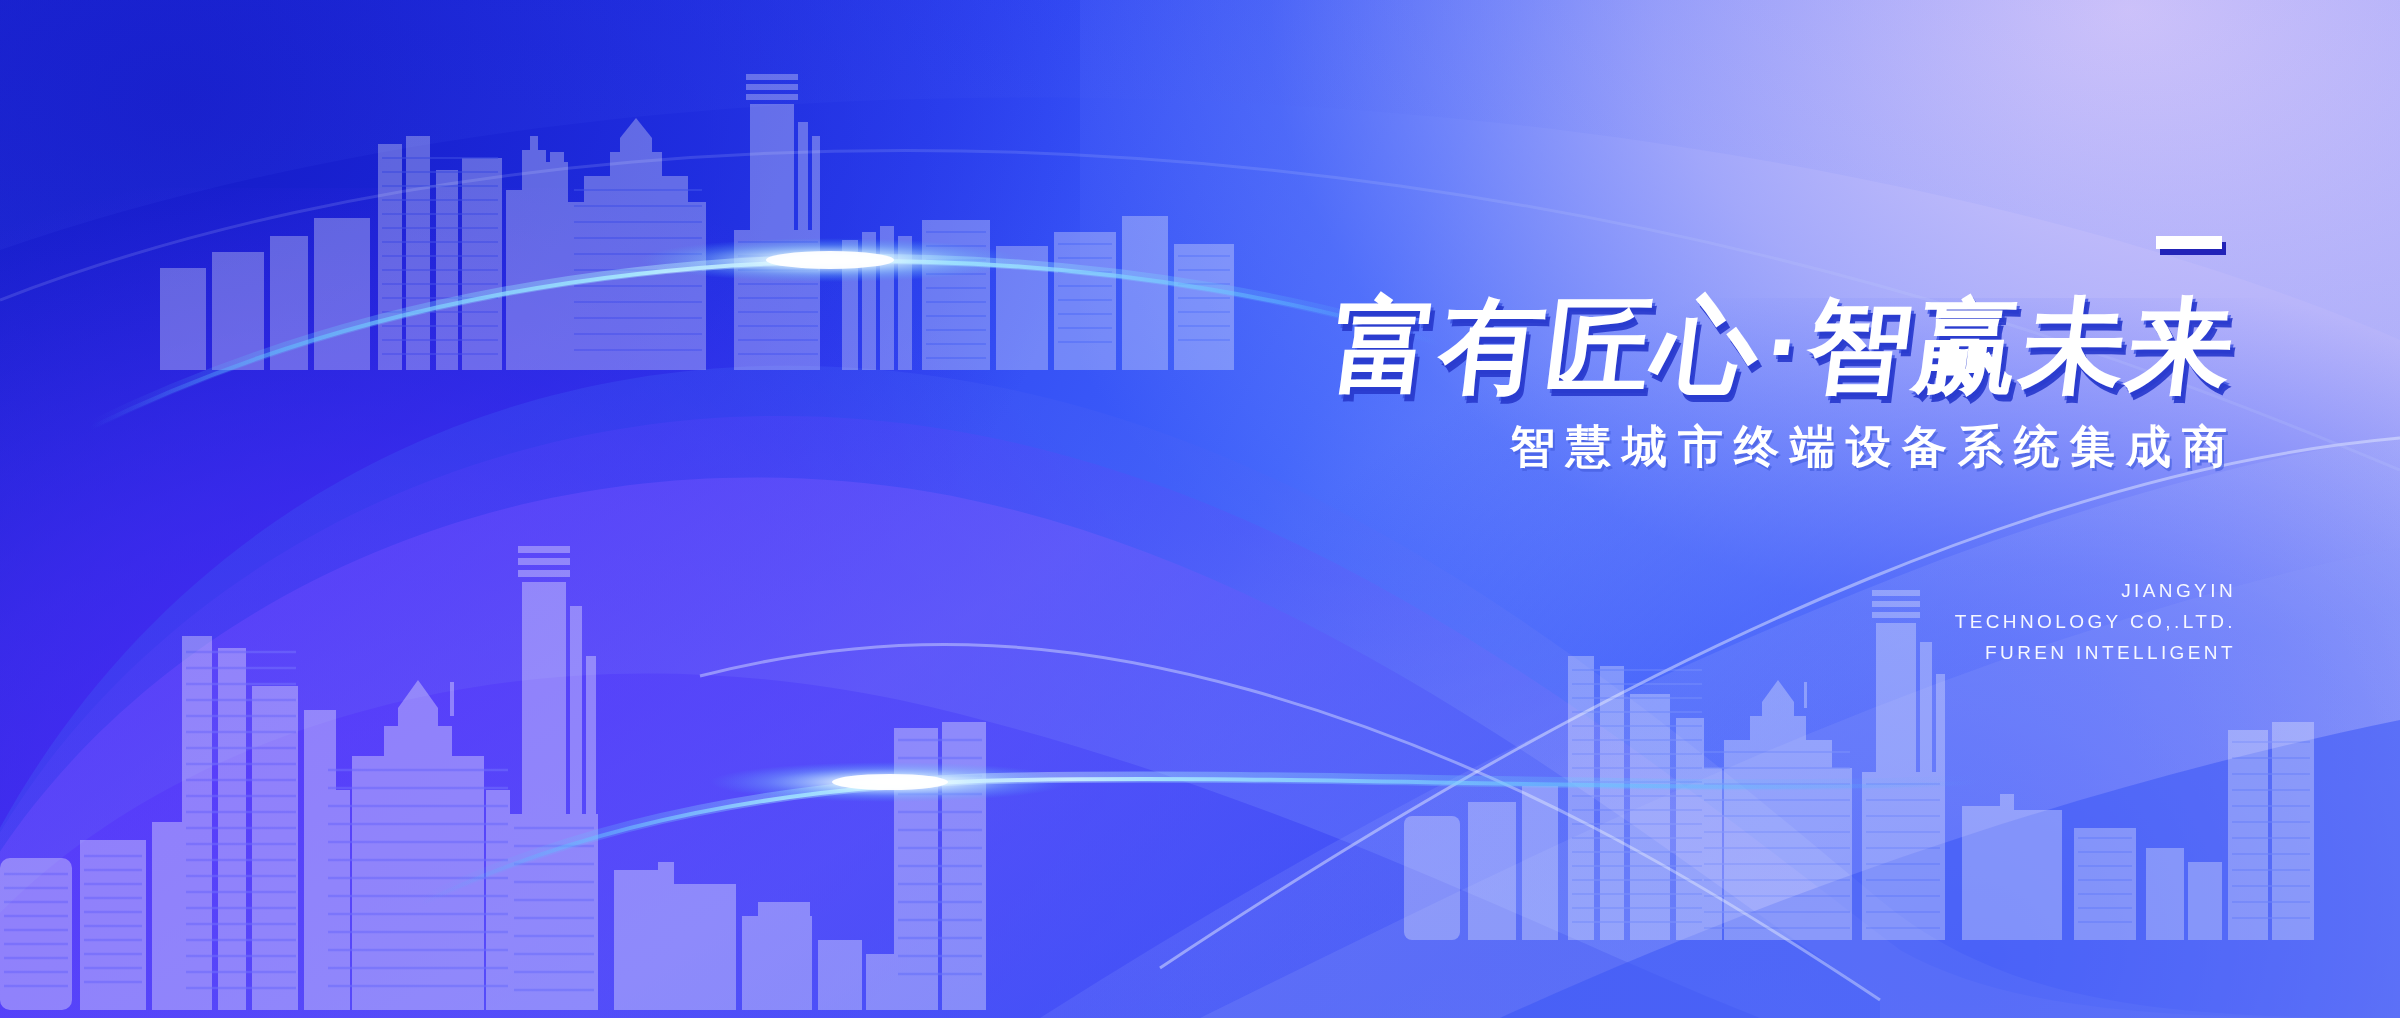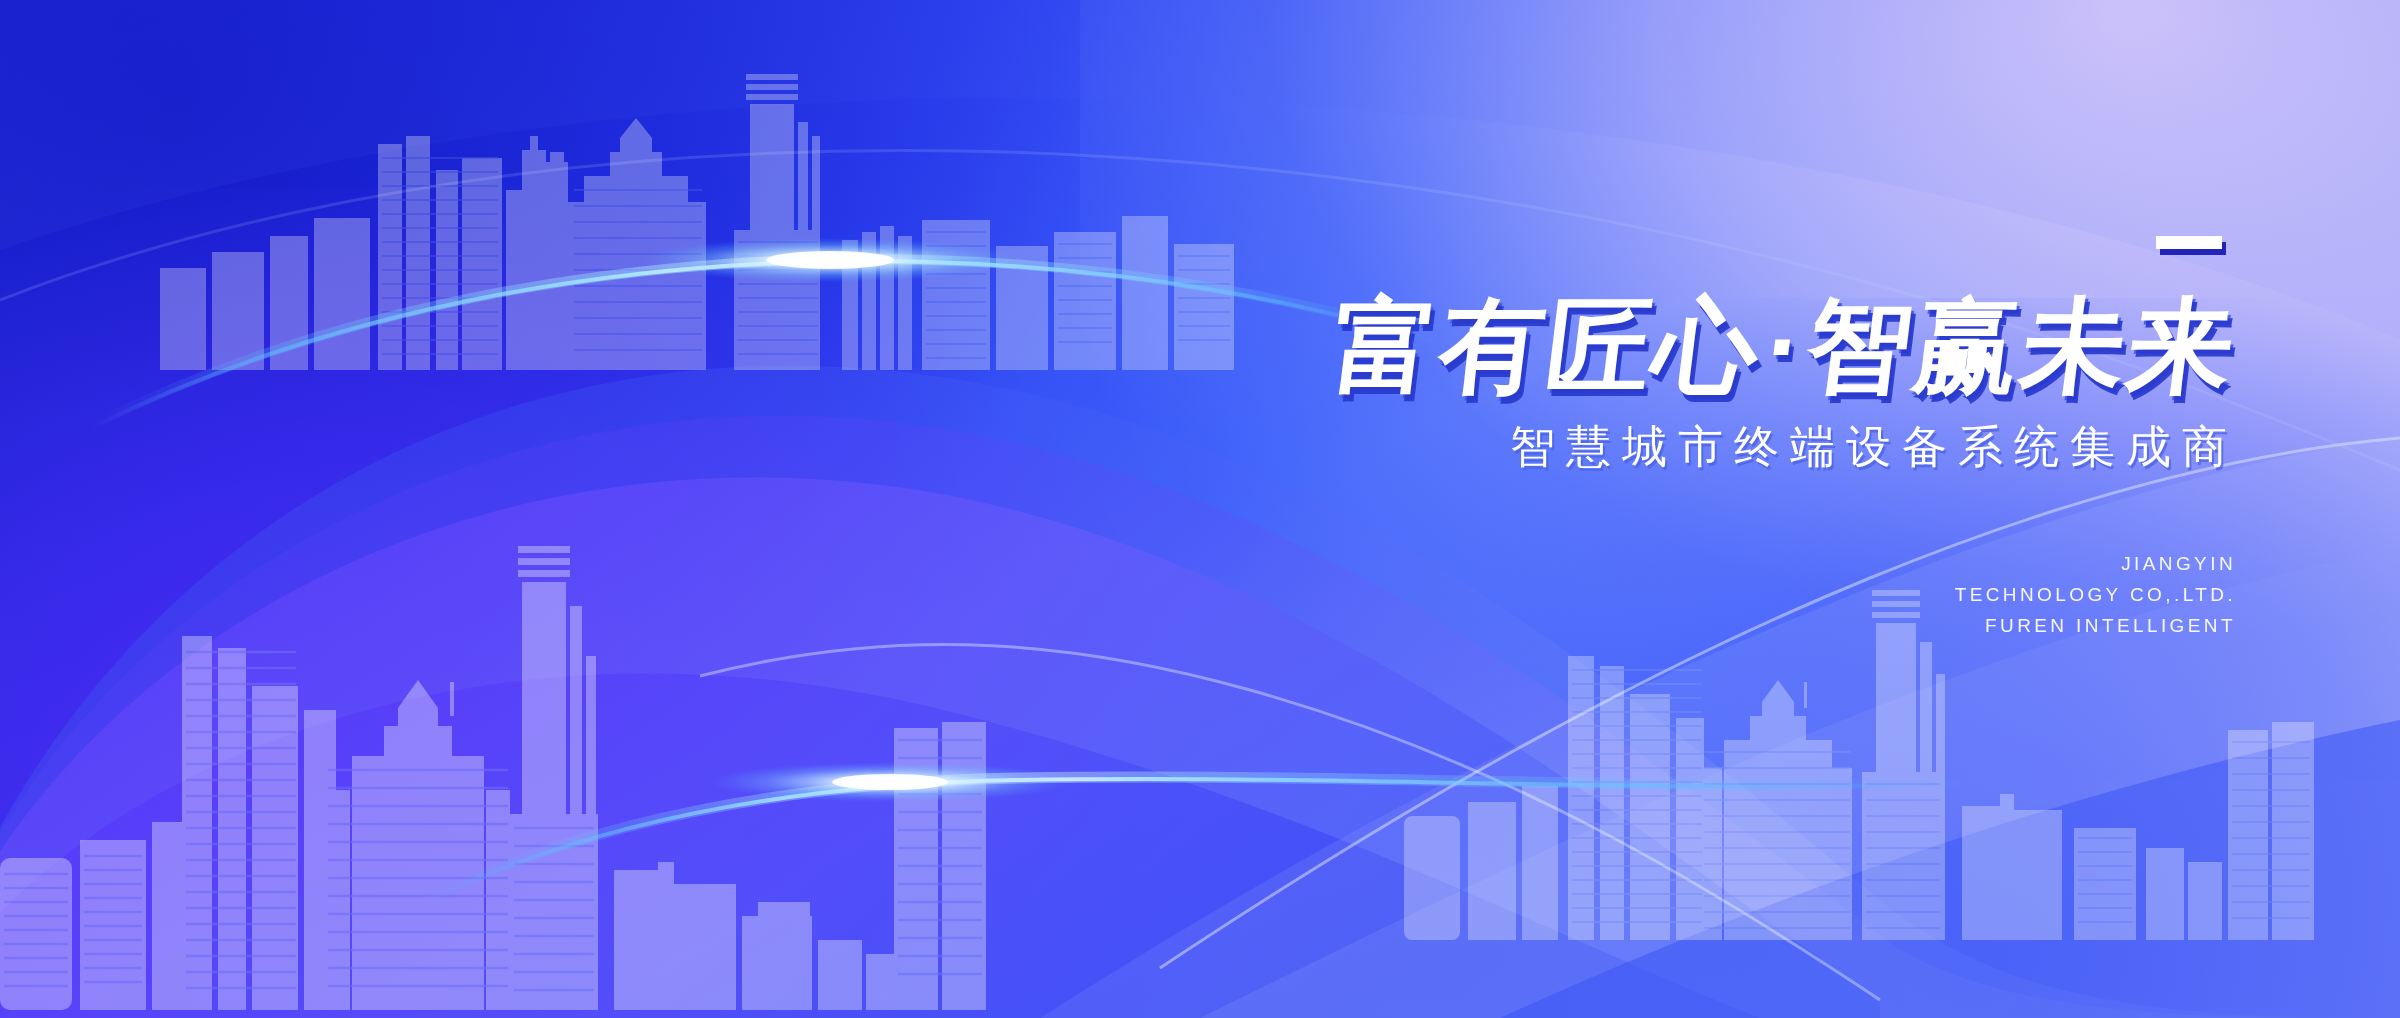--- a/index.html
+++ b/index.html
@@ -131,32 +131,32 @@
     margin: 0 0 4px 0;
     padding-right: 4px;
   }
   .headline .dot {
     letter-spacing: 0;
     padding: 0 6px;
   }
 
   .subline {
     font-family: "Liberation Sans", "DejaVu Sans", sans-serif;
-    font-weight: 400;
+    font-weight: 700;
     font-size: 45px;
     letter-spacing: 11px;
     color: #ffffff;
     white-space: nowrap;
     margin: 18px 0 0 0;
     padding-right: 2px;
     text-shadow: 2px 3px 0 rgba(70,95,225,0.7);
   }
 
   .company {
-    margin-top: 72px;
+    margin-top: 99px;
     font-family: "Liberation Sans", "DejaVu Sans", sans-serif;
     font-size: 19px;
     line-height: 1.62;
     letter-spacing: 3.4px;
     color: rgba(255,255,255,0.94);
     white-space: nowrap;
     padding-right: 4px;
   }
   .company div { margin: 0; }
 </style>

